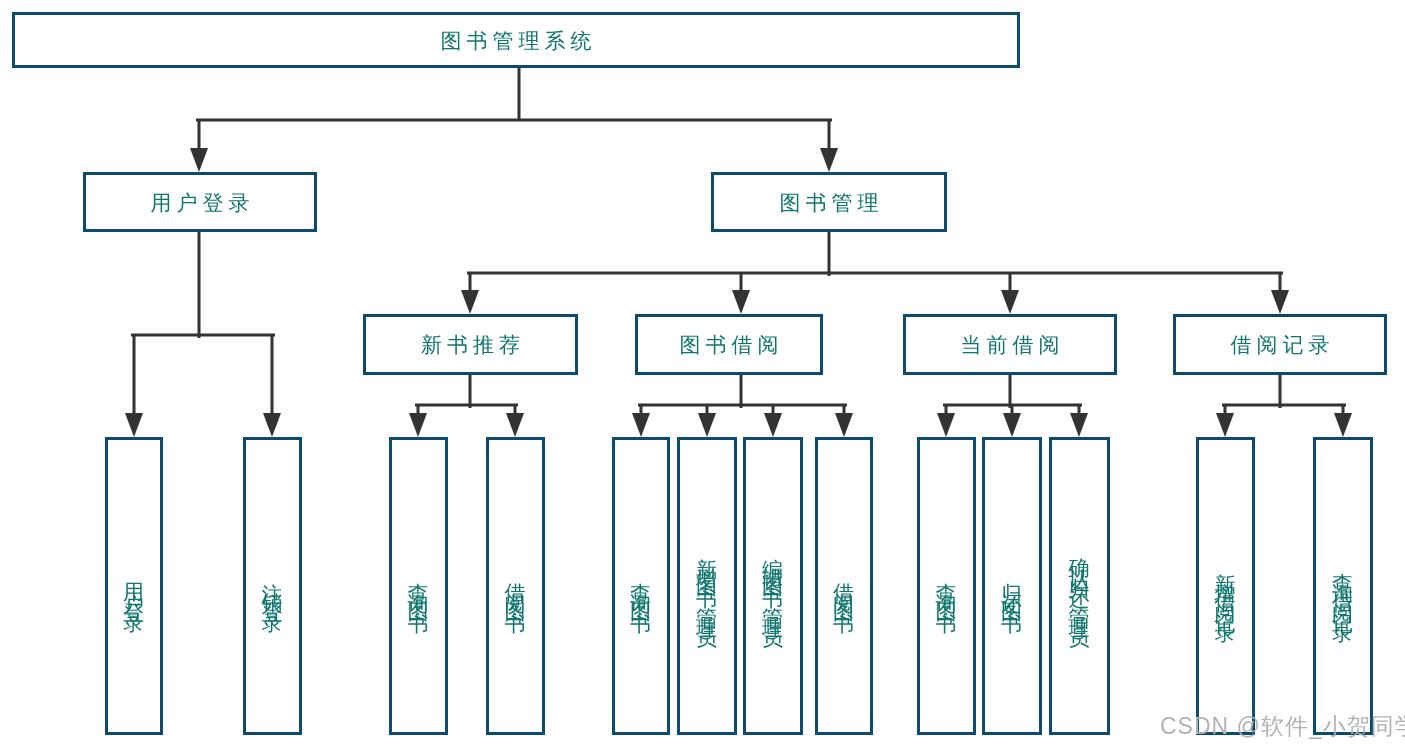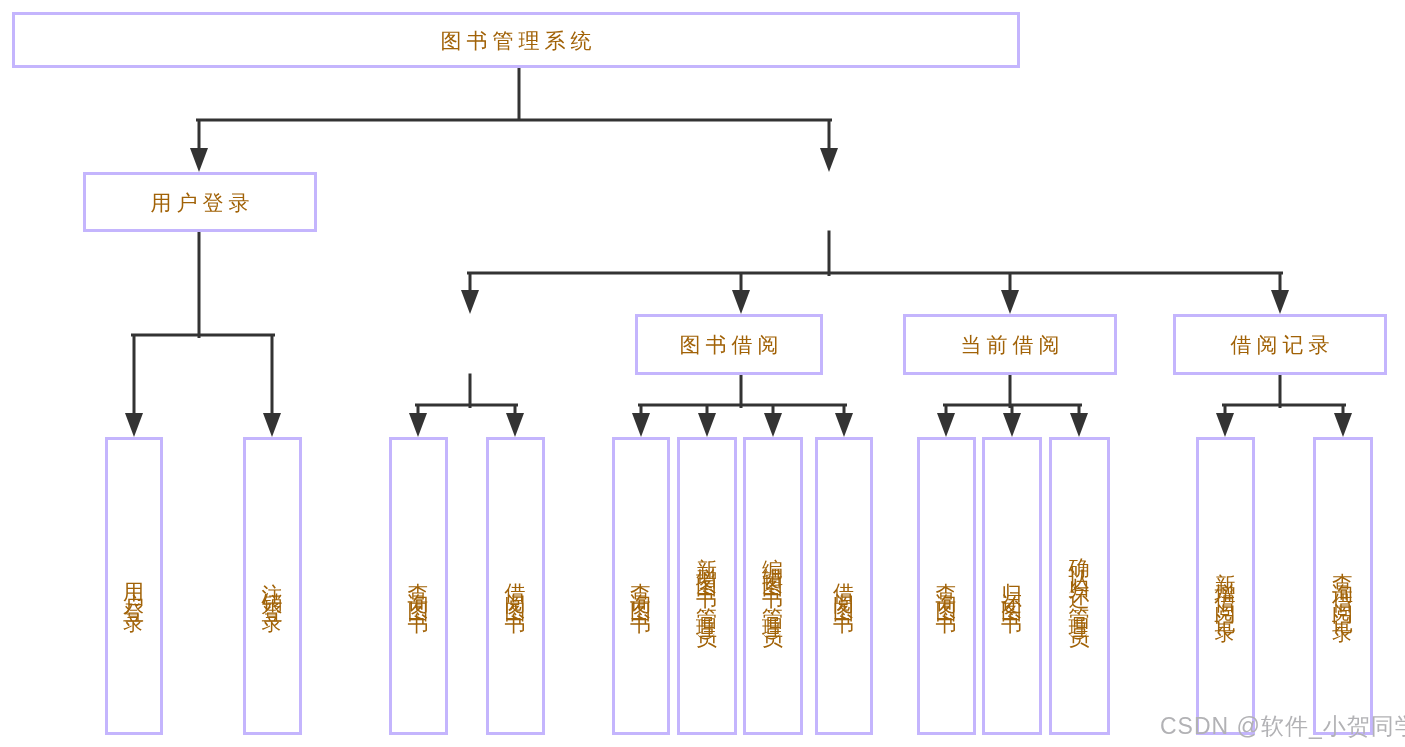--- a/index.html
+++ b/index.html
@@ -20,22 +20,22 @@
     left: 0;
     top: 0;
     width: 1405px;
     height: 747px;
     z-index: 1;
   }
   .node {
     position: absolute;
     box-sizing: border-box;
     background: #ffffff;
-    border: 3px solid #c4b5fd;
-    color: #a16207;
+    border: 3px solid #0c4a6e;
+    color: #0f766e;
     display: flex;
     align-items: center;
     justify-content: center;
     font-size: 21px;
     line-height: 1;
     z-index: 2;
     white-space: nowrap;
   }
   .node.h {
     letter-spacing: 5px;
@@ -100,21 +100,23 @@
       <polygon points="1003,413 1021,413 1012,437"></polygon>
       <polygon points="1070,413 1088,413 1079,437"></polygon>
       <polygon points="1216,413 1234,413 1225,437"></polygon>
       <polygon points="1334,413 1352,413 1343,437"></polygon>
     </g>
   </svg>
 
   <div class="node h" style="left:12px; top:12px; width:1008px; height:56px">图书管理系统</div>
 
   <div class="node h" style="left:83px; top:172px; width:234px; height:60px">用户登录</div>
+  <div class="node h" style="left:711px; top:172px; width:236px; height:60px">图书管理</div>
 
+  <div class="node h" style="left:363px; top:314px; width:215px; height:61px">新书推荐</div>
   <div class="node h" style="left:635px; top:314px; width:188px; height:61px">图书借阅</div>
   <div class="node h" style="left:903px; top:314px; width:214px; height:61px">当前借阅</div>
   <div class="node h" style="left:1173px; top:314px; width:214px; height:61px">借阅记录</div>
 
   <div class="node v" style="left:105px; top:437px; width:58px; height:298px">用户登录</div>
   <div class="node v" style="left:243px; top:437px; width:59px; height:298px">注销登录</div>
 
   <div class="node v" style="left:389px; top:437px; width:59px; height:298px">查询图书</div>
   <div class="node v" style="left:486px; top:437px; width:59px; height:298px">借阅图书</div>
 

